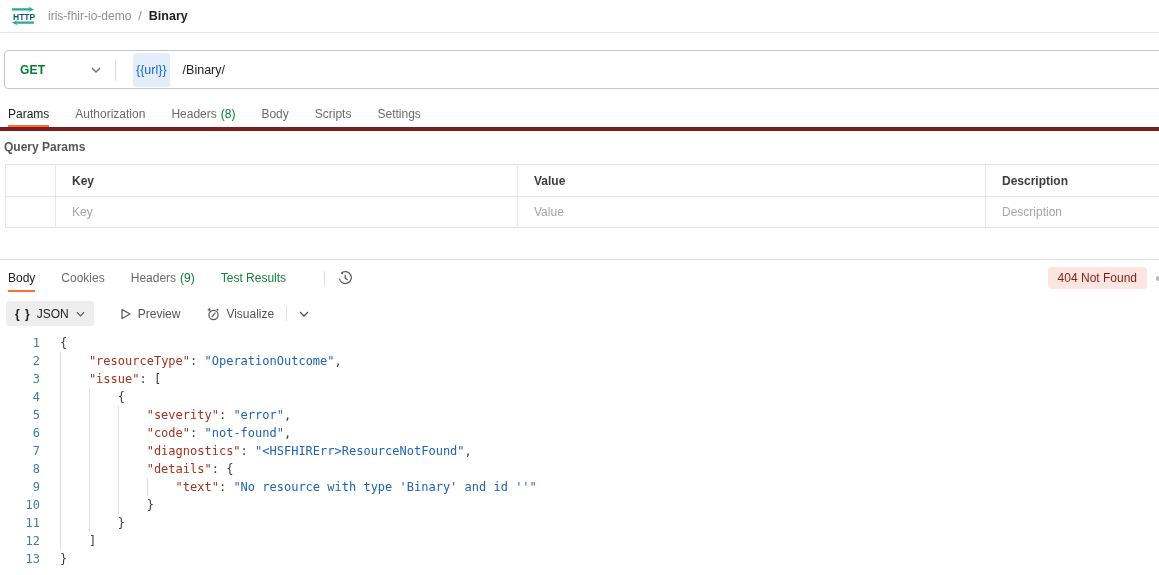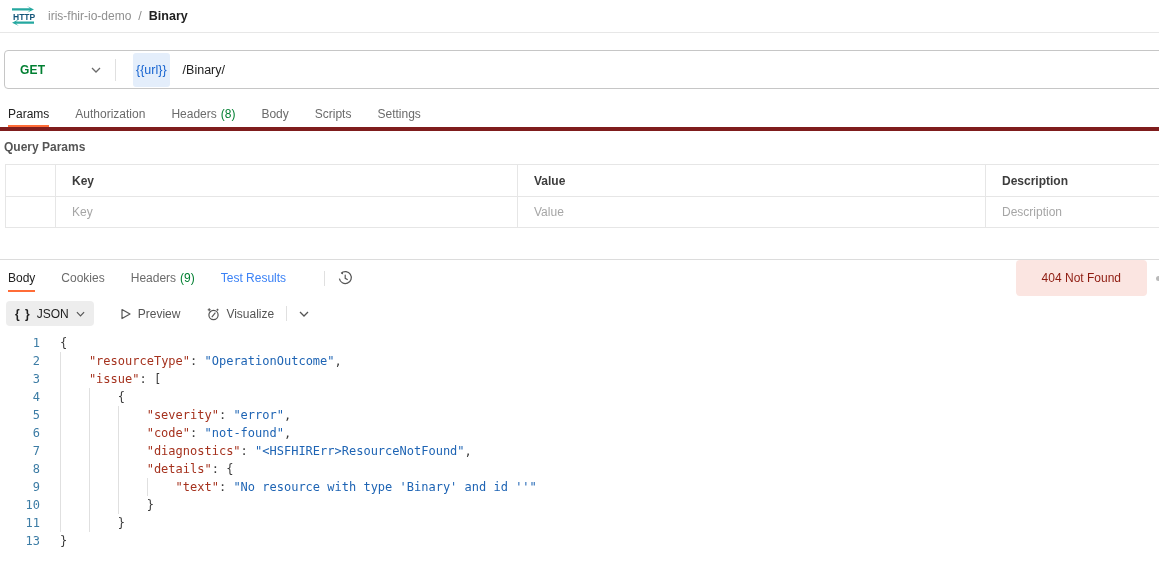--- a/index.html
+++ b/index.html
@@ -27,21 +27,21 @@
   .method .chev{margin-left:auto;margin-right:14px;}
   .vsep{width:1px;height:22px;background:#e0e0e0;flex:none;}
   .url-area{display:flex;align-items:center;padding-left:17px;font-size:12.5px;}
   .url-var{background:#e4eefb;color:var(--variable-blue);border-radius:3px;padding:10px 3px;}
   .url-path{margin-left:13px;color:#212121;}
 
   
   .req-tabs{position:absolute;top:100px;left:0;right:0;height:31px;border-bottom:4px solid #7f1d1d;
     display:flex;align-items:stretch;padding-left:8px;}
   .tab{position:relative;display:flex;align-items:center;margin-right:26px;color:#6b6b6b;cursor:pointer;}
-  .tab.dark{color:#3b82f6;}
+  .tab.dark{color:#15803d;}
   .tab.active{color:#212121;}
   .tab.active::after{content:"";position:absolute;left:0;right:0;bottom:0;height:2px;
     background:var(--accent-orange);}
   .tab .count{color:var(--count-green);margin-left:4px;}
 
   .qp-title{position:absolute;top:140px;left:4px;font-weight:700;color:#555;}
 
   
   .qp-table{position:absolute;top:164px;left:5px;width:1154px;
     border:1px solid #e6e6e6;border-right:none;}
@@ -54,22 +54,22 @@
     font-family:"Liberation Sans",sans-serif;font-size:12px;color:#212121;}
   .qp-input::placeholder{color:#a6a6a6;opacity:1;}
 
   .section-divider{position:absolute;top:259px;left:0;right:0;height:1px;background:#dcdcdc;}
 
   
   .resp-meta{position:absolute;top:264px;left:0;right:0;height:28px;display:flex;
     align-items:stretch;padding-left:8px;}
   .resp-meta .vsep{align-self:center;margin:0 12px;height:15px;}
   .icon-btn{align-self:center;display:flex;align-items:center;cursor:pointer;}
-  .status-badge{align-self:center;margin-left:auto;height:36px;display:flex;align-items:center;
-    padding:0 26px;border-radius:4px;background:var(--status-error-bg);
+  .status-badge{align-self:center;margin-left:auto;height:22px;display:flex;align-items:center;
+    padding:0 10px;border-radius:4px;background:var(--status-error-bg);
     color:var(--status-error-text);font-weight:500;}
   .edge-dot{align-self:center;width:5px;height:5px;border-radius:50%;background:#b9b9b9;
     margin-left:9px;margin-right:-2px;flex:none;}
 
   
   .resp-toolbar{position:absolute;top:301px;left:6px;height:25px;display:flex;align-items:center;color:#555;}
   .format-chip{display:flex;align-items:center;background:#ededed;border-radius:4px;height:25px;
     padding:0 9px;color:#212121;cursor:pointer;}
   .format-chip .braces{font-weight:600;margin-right:6px;letter-spacing:1px;}
   .format-chip .chev{margin-left:7px;}
@@ -231,14 +231,15 @@
     <div class="code-line"><span class="ln">2</span><span class="lc"><span class="ind"></span><span class="k">"resourceType"</span><span class="p">: </span><span class="s">"OperationOutcome"</span><span class="p">,</span></span></div>
     <div class="code-line"><span class="ln">3</span><span class="lc"><span class="ind"></span><span class="k">"issue"</span><span class="p">: [</span></span></div>
     <div class="code-line"><span class="ln">4</span><span class="lc"><span class="ind"></span><span class="ind"></span><span class="p">{</span></span></div>
     <div class="code-line"><span class="ln">5</span><span class="lc"><span class="ind"></span><span class="ind"></span><span class="ind"></span><span class="k">"severity"</span><span class="p">: </span><span class="s">"error"</span><span class="p">,</span></span></div>
     <div class="code-line"><span class="ln">6</span><span class="lc"><span class="ind"></span><span class="ind"></span><span class="ind"></span><span class="k">"code"</span><span class="p">: </span><span class="s">"not-found"</span><span class="p">,</span></span></div>
     <div class="code-line"><span class="ln">7</span><span class="lc"><span class="ind"></span><span class="ind"></span><span class="ind"></span><span class="k">"diagnostics"</span><span class="p">: </span><span class="s">"&lt;HSFHIRErr&gt;ResourceNotFound"</span><span class="p">,</span></span></div>
     <div class="code-line"><span class="ln">8</span><span class="lc"><span class="ind"></span><span class="ind"></span><span class="ind"></span><span class="k">"details"</span><span class="p">: {</span></span></div>
     <div class="code-line"><span class="ln">9</span><span class="lc"><span class="ind"></span><span class="ind"></span><span class="ind"></span><span class="ind"></span><span class="k">"text"</span><span class="p">: </span><span class="s">"No resource with type 'Binary' and id ''"</span></span></div>
     <div class="code-line"><span class="ln">10</span><span class="lc"><span class="ind"></span><span class="ind"></span><span class="ind"></span><span class="p">}</span></span></div>
     <div class="code-line"><span class="ln">11</span><span class="lc"><span class="ind"></span><span class="ind"></span><span class="p">}</span></span></div>
+    <div class="code-line"><span class="ln">12</span><span class="lc"><span class="ind"></span><span class="p">]</span></span></div>
     <div class="code-line"><span class="ln">13</span><span class="lc"><span class="p">}</span></span></div>
   </div>
 
 </body></html>

